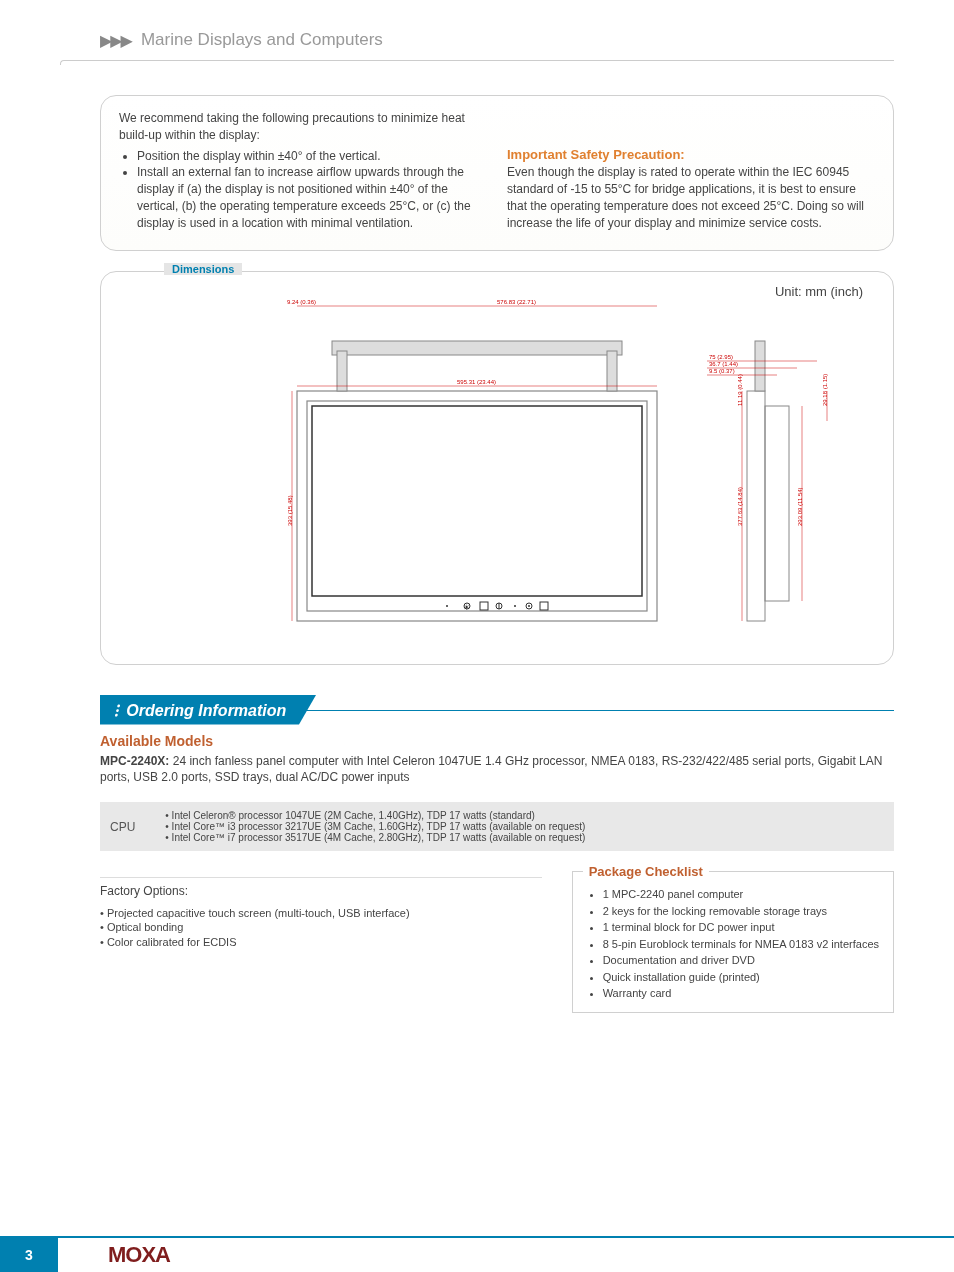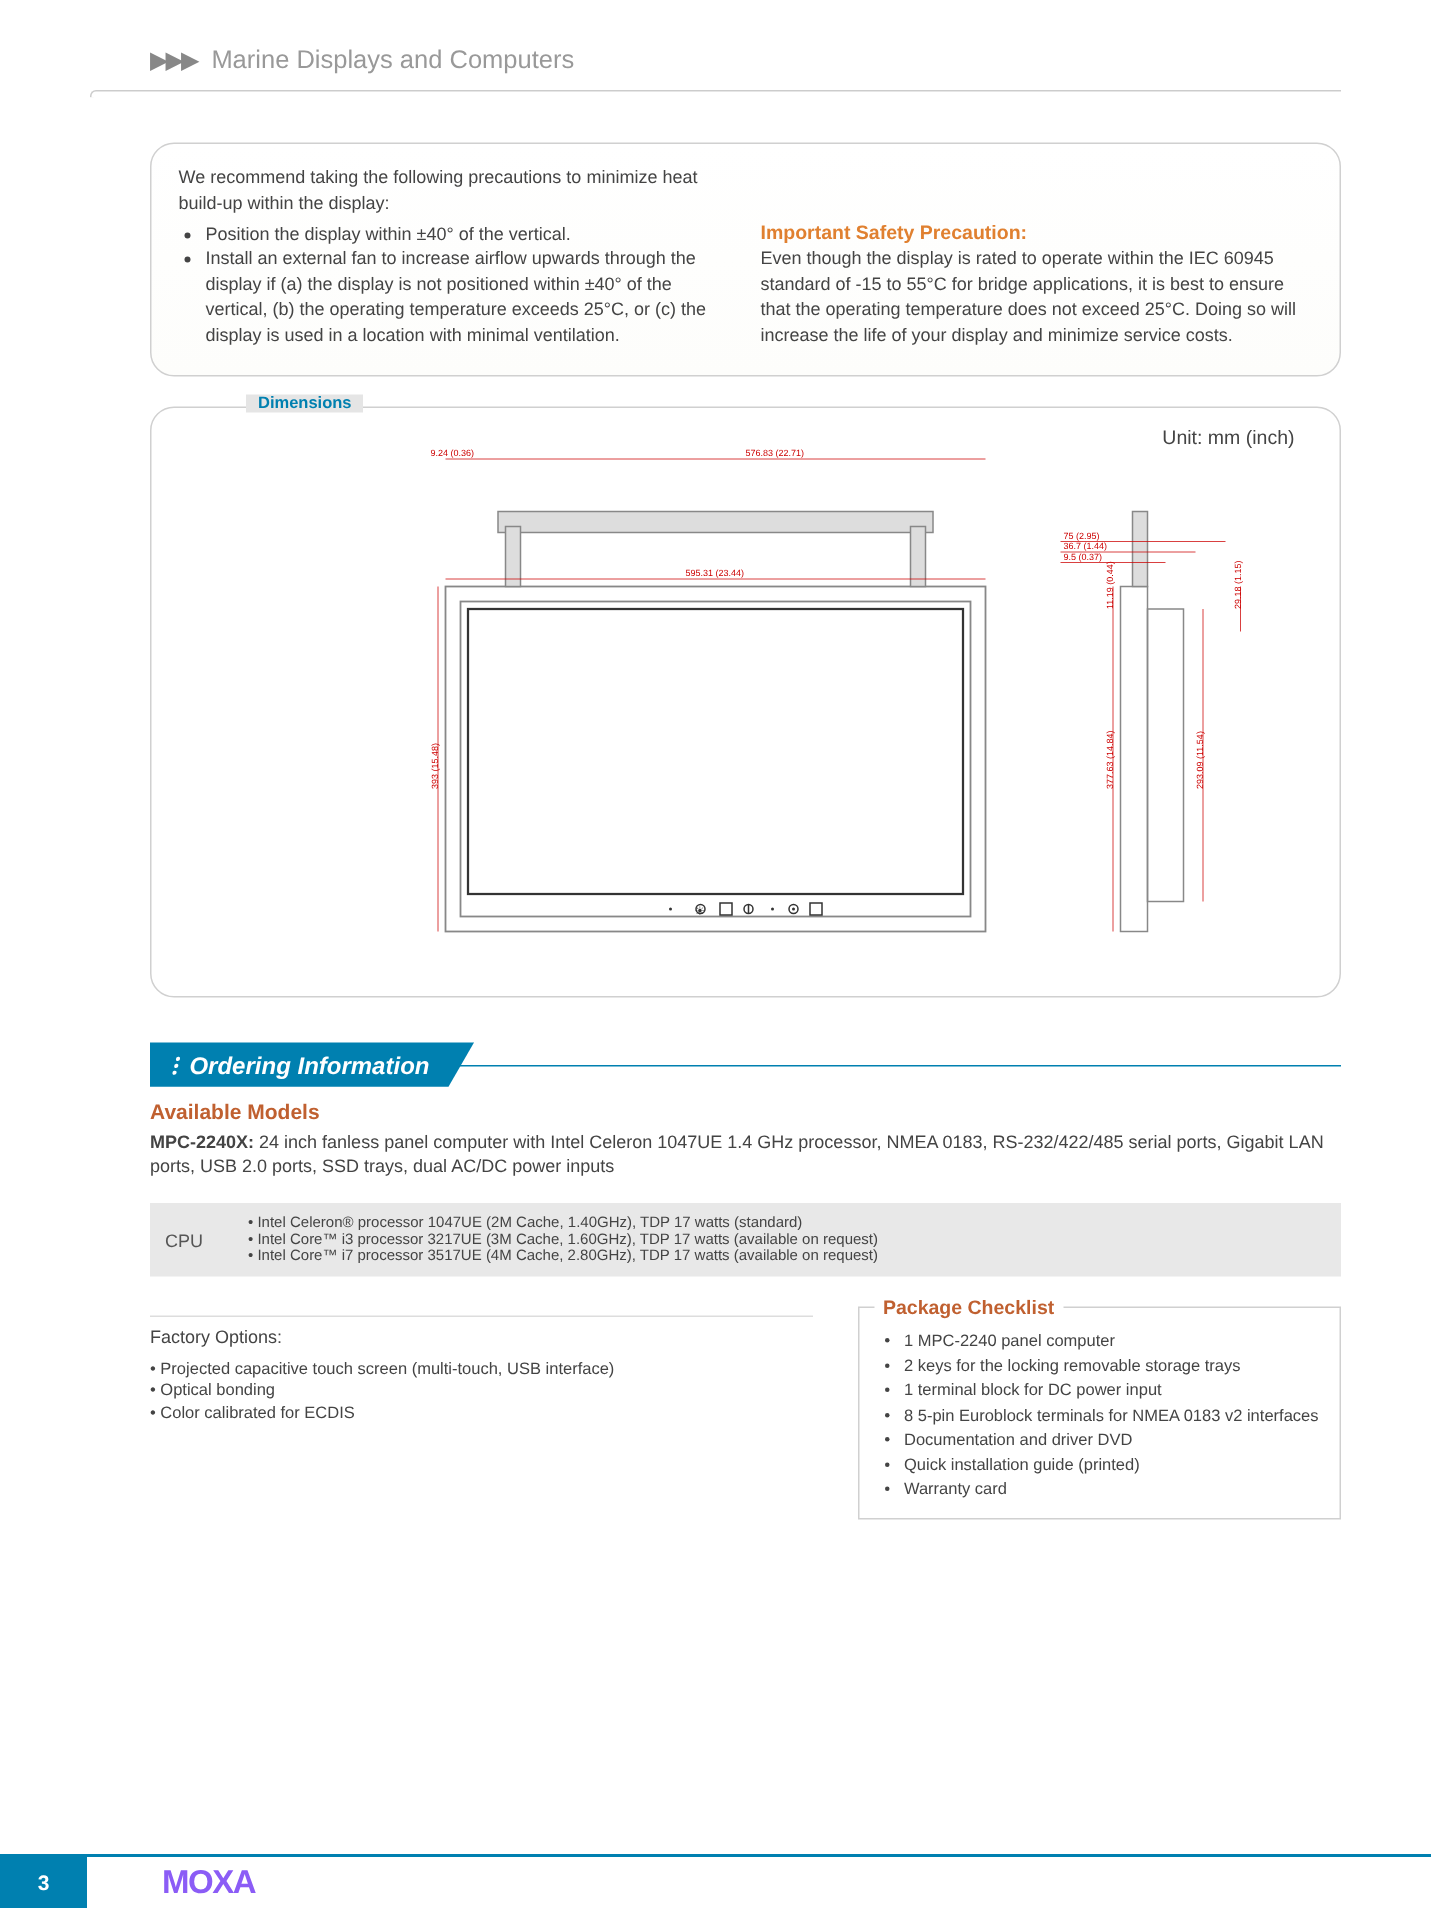--- a/index.html
+++ b/index.html
@@ -200,21 +200,21 @@
     width: 58px;
     text-align: center;
     font-weight: bold;
     font-size: 14px;
     line-height: 34px;
   }
   .footer .logo {
     font-family: Arial, sans-serif;
     font-weight: bold;
     font-size: 22px;
-    color: #8b5cf6;
+    color: #7f1d1d;
     letter-spacing: -1px;
     margin: 0 30px 0 50px;
   }
   .footer .copyright {
     flex: 1;
   }
   .dim-red { fill: #c00; font-size: 6px; font-family: Arial; }
 </style>
 </head>
 <body>

